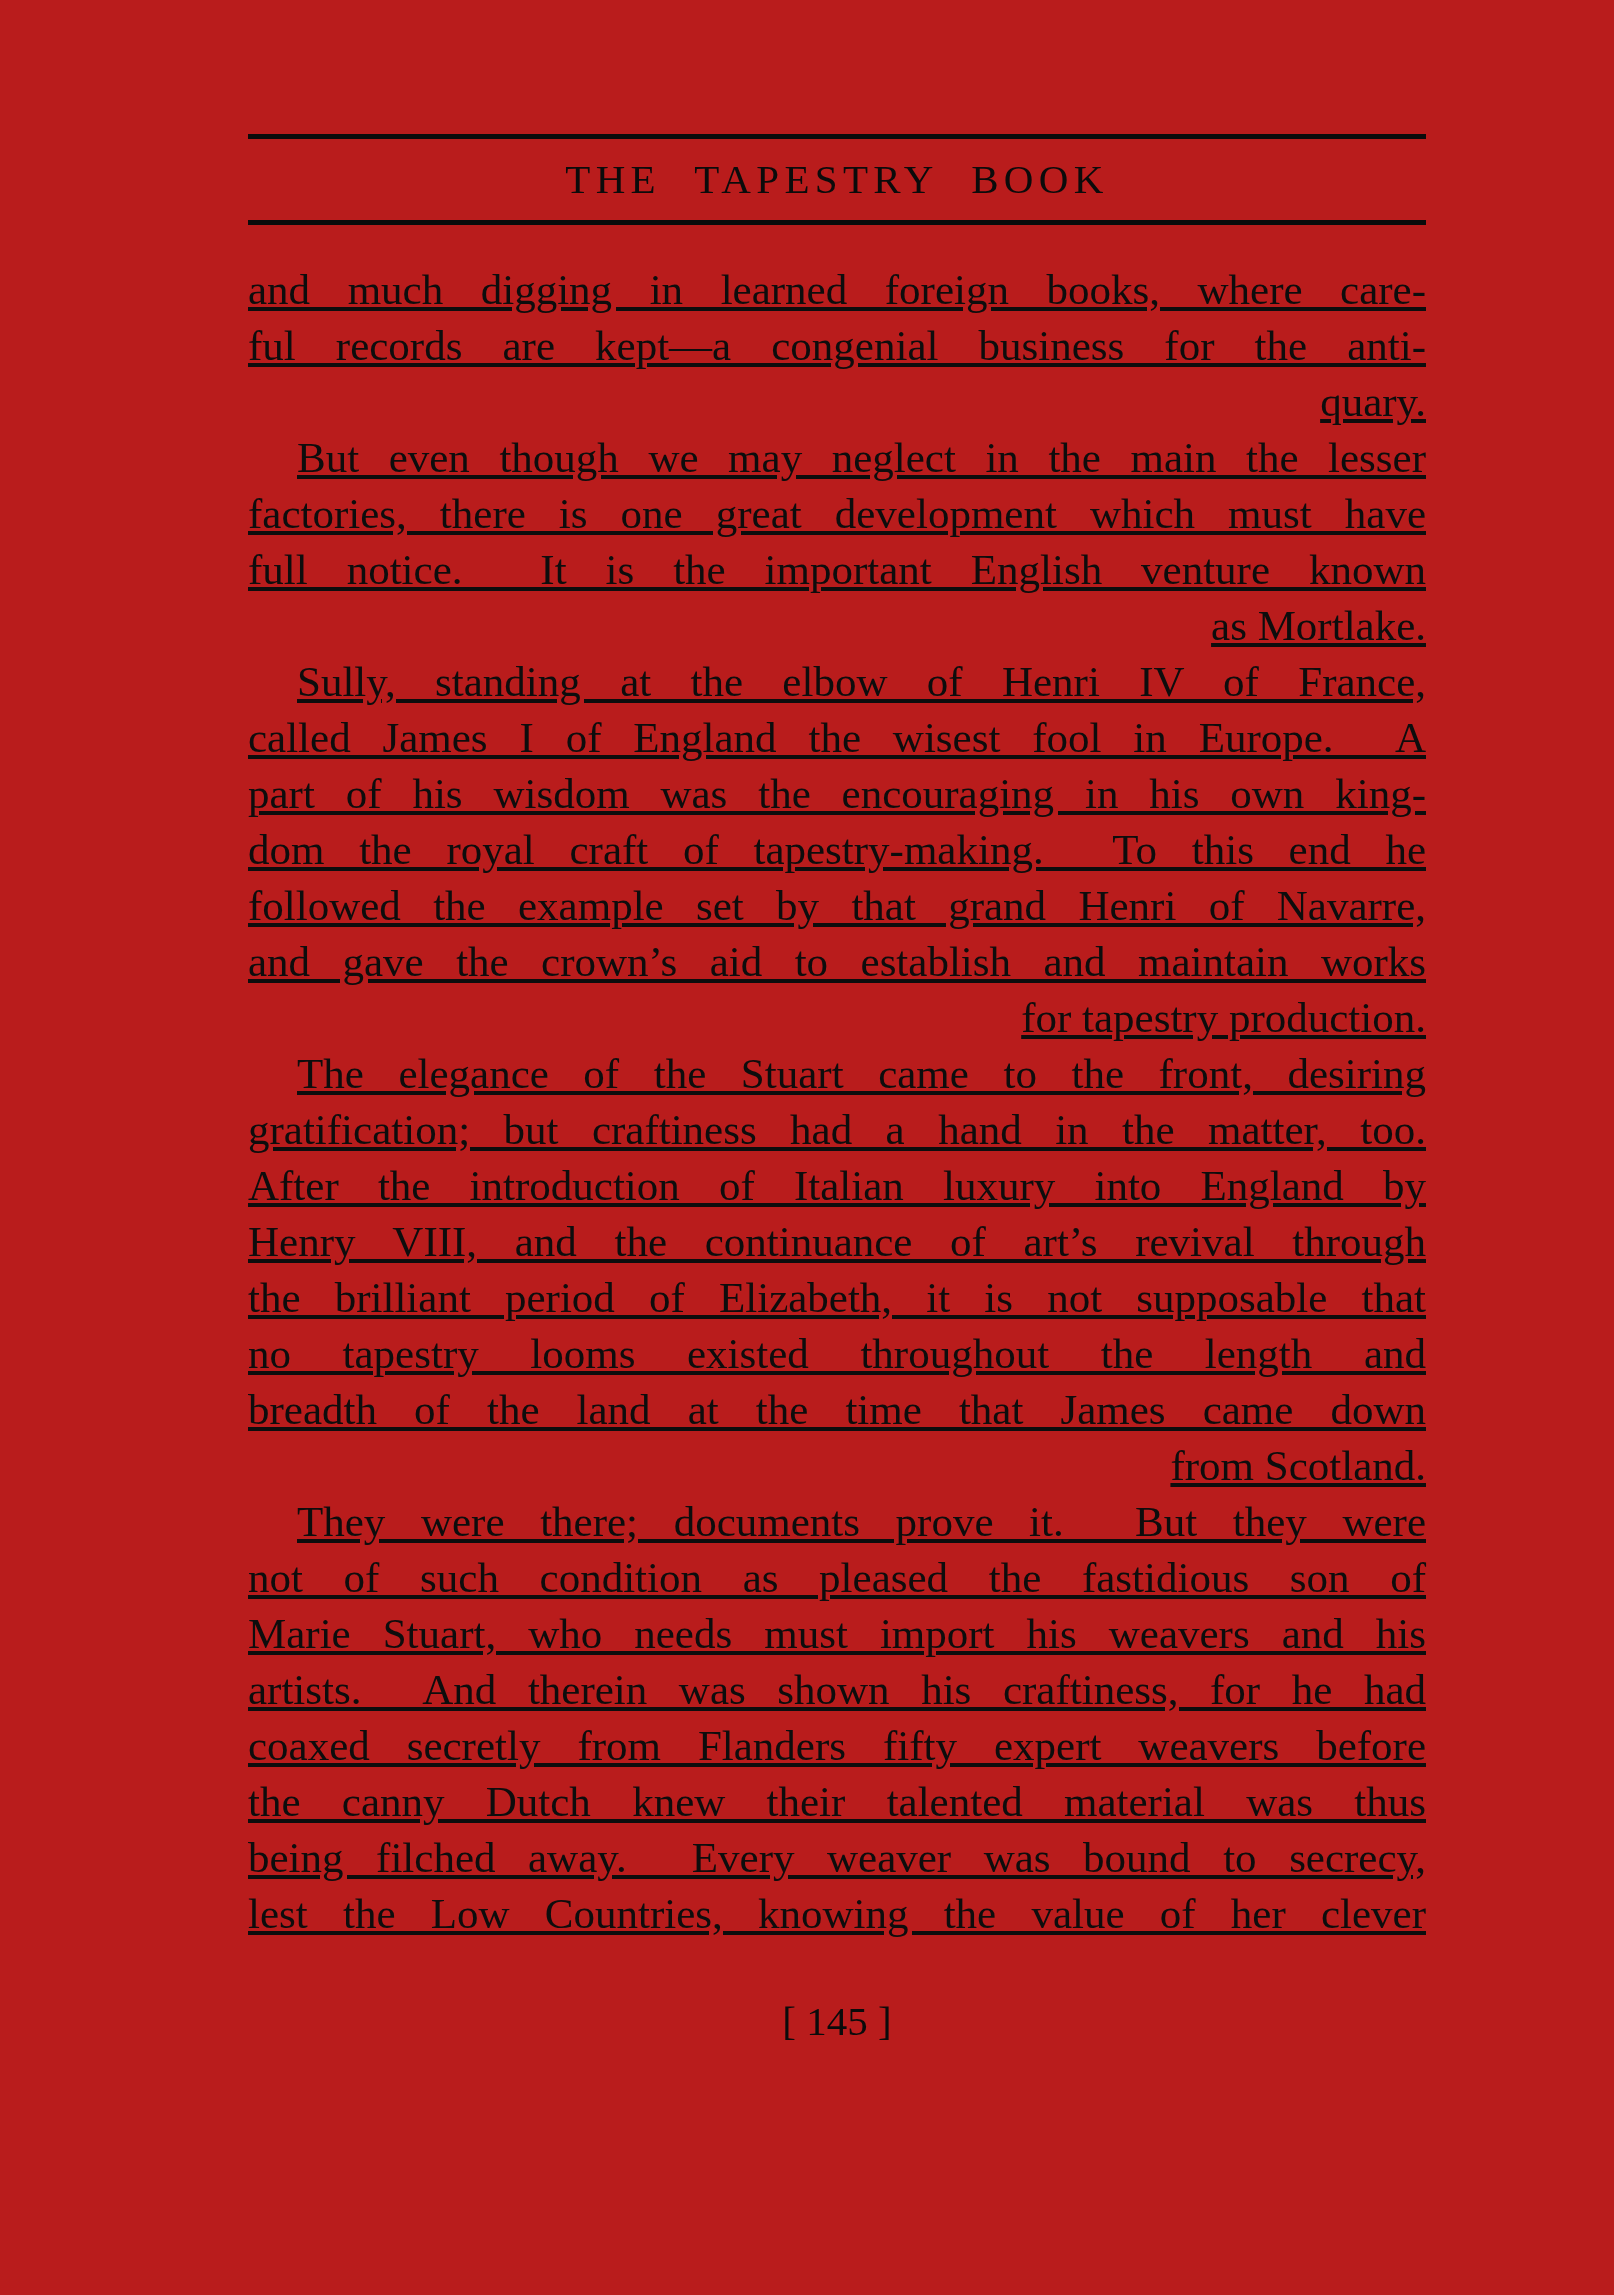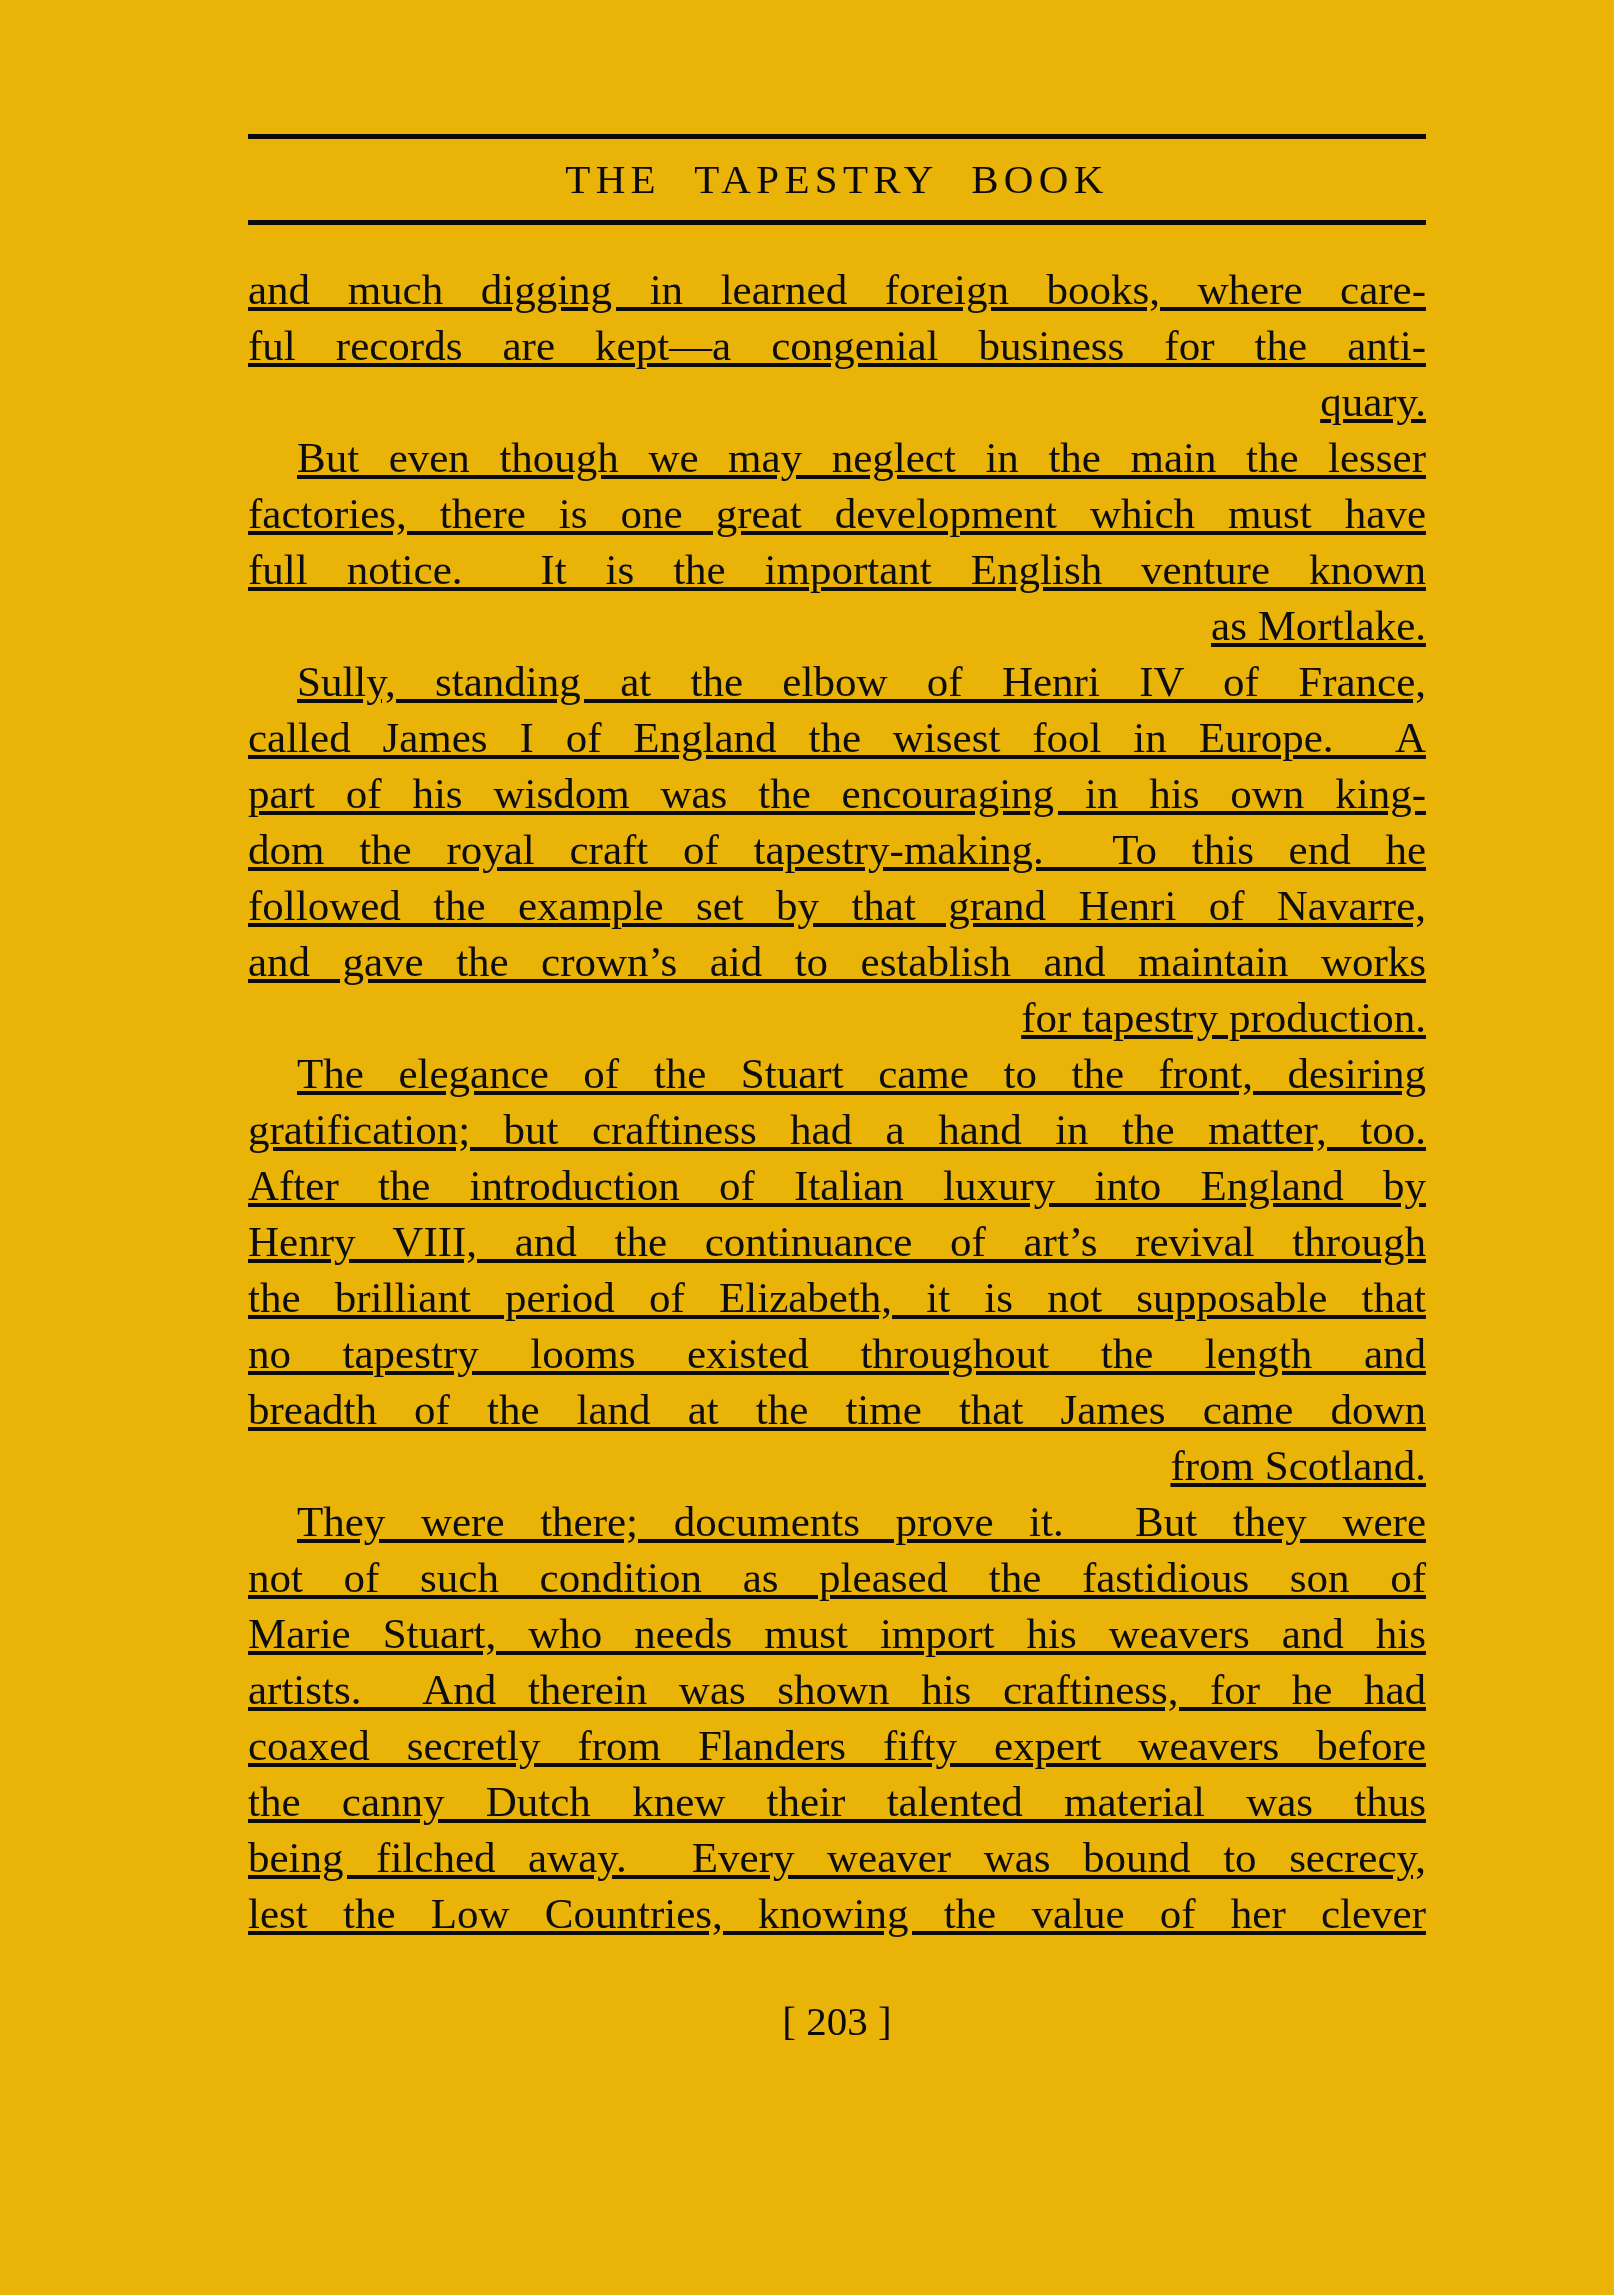--- a/index.html
+++ b/index.html
@@ -4,21 +4,21 @@
 <style>
   html, body {
     margin: 0;
     padding: 0;
     background: #ffffff;
   }
   .page {
     position: relative;
     width: 1614px;
     height: 2295px;
-    background: #eab308;
+    background: #b91c1c;
     color: #0d0d0d;
     font-family: "Liberation Serif", "DejaVu Serif", serif;
     overflow: hidden;
   }
   
   .masthead {
     position: absolute;
     left: 248px;
     top: 134px;
     width: 1178px;
@@ -77,16 +77,16 @@
 <div class="page">
 
   <div class="masthead">
     <div class="rule"></div>
     <h1 class="running-head">THE TAPESTRY BOOK</h1>
     <div class="rule"></div>
   </div>
 
   <main class="body-text"><div class="line j">and much digging in learned foreign books, where care-</div><div class="line j">ful records are kept—a congenial business for the anti-</div><div class="line">quary.</div><div class="line j in">But even though we may neglect in the main the lesser</div><div class="line j">factories, there is one great development which must have</div><div class="line j">full notice.  It is the important English venture known</div><div class="line">as Mortlake.</div><div class="line j in">Sully, standing at the elbow of Henri IV of France,</div><div class="line j">called James I of England the wisest fool in Europe.  A</div><div class="line j">part of his wisdom was the encouraging in his own king-</div><div class="line j">dom the royal craft of tapestry-making.  To this end he</div><div class="line j">followed the example set by that grand Henri of Navarre,</div><div class="line j">and gave the crown’s aid to establish and maintain works</div><div class="line">for tapestry production.</div><div class="line j in">The elegance of the Stuart came to the front, desiring</div><div class="line j">gratification; but craftiness had a hand in the matter, too.</div><div class="line j">After the introduction of Italian luxury into England by</div><div class="line j">Henry VIII, and the continuance of art’s revival through</div><div class="line j">the brilliant period of Elizabeth, it is not supposable that</div><div class="line j">no tapestry looms existed throughout the length and</div><div class="line j">breadth of the land at the time that James came down</div><div class="line">from Scotland.</div><div class="line j in">They were there; documents prove it.  But they were</div><div class="line j">not of such condition as pleased the fastidious son of</div><div class="line j">Marie Stuart, who needs must import his weavers and his</div><div class="line j">artists.  And therein was shown his craftiness, for he had</div><div class="line j">coaxed secretly from Flanders fifty expert weavers before</div><div class="line j">the canny Dutch knew their talented material was thus</div><div class="line j">being filched away.  Every weaver was bound to secrecy,</div><div class="line j">lest the Low Countries, knowing the value of her clever</div></main>
 
-  <div class="folio">[ 203 ]</div>
+  <div class="folio">[ 145 ]</div>
 
 </div>
 
 
 </body></html>

